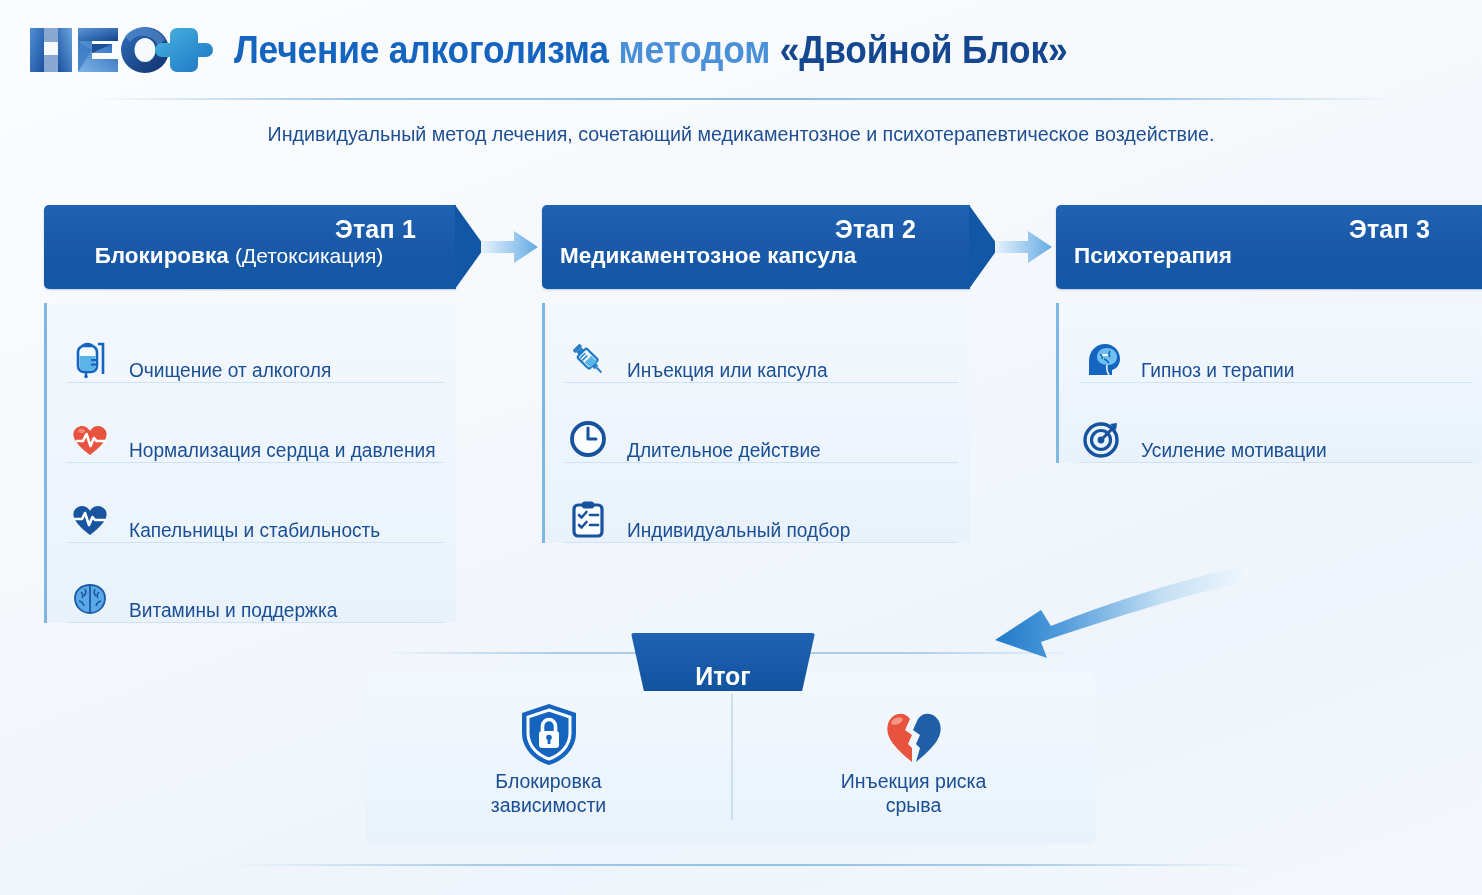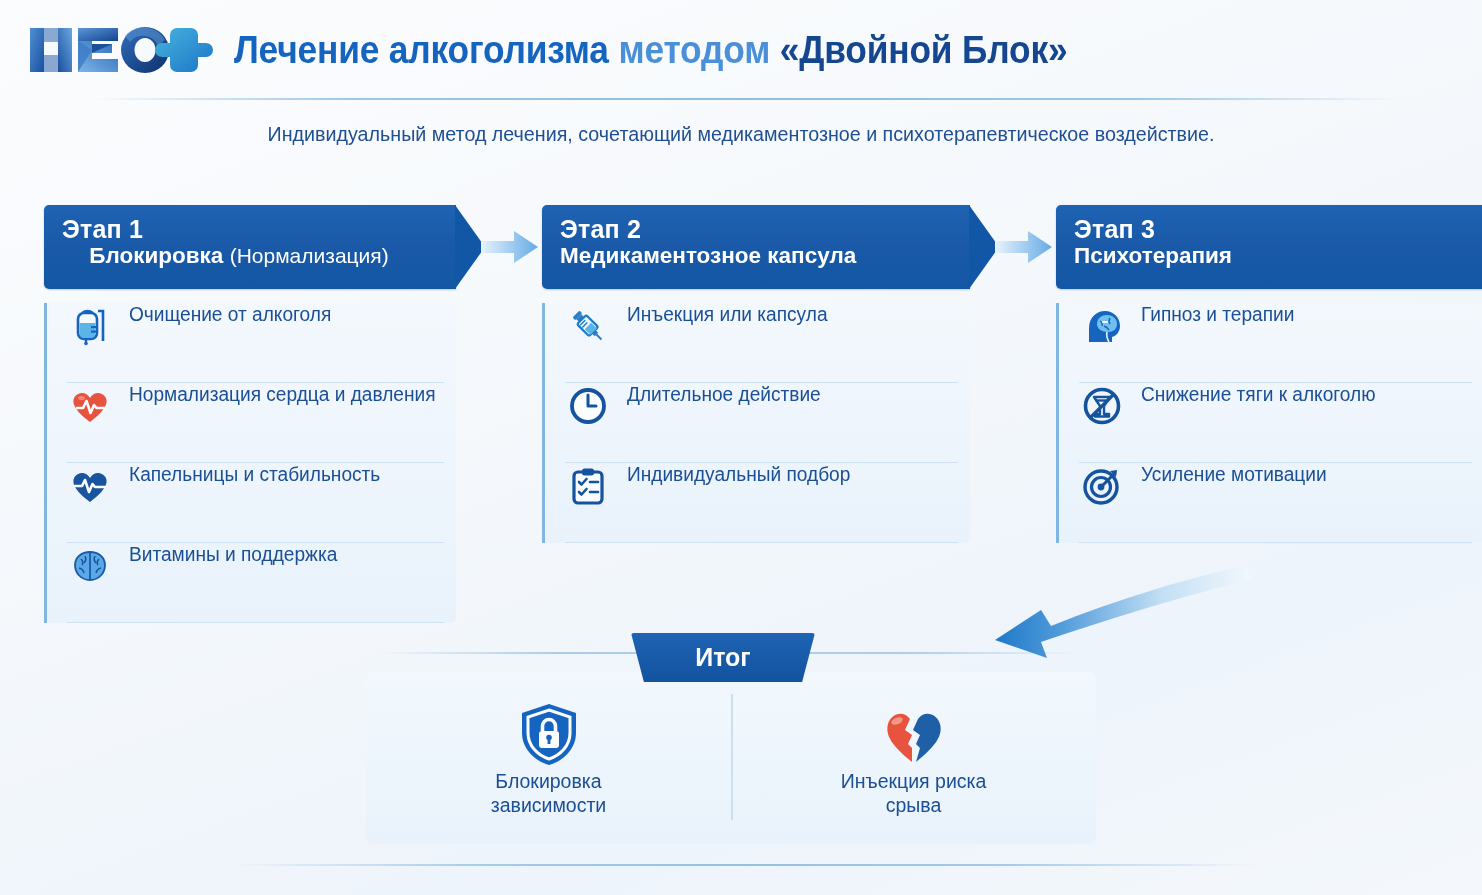--- a/index.html
+++ b/index.html
@@ -99,21 +99,21 @@
     border-top: 42px solid transparent;
     border-bottom: 42px solid transparent;
     border-left: 30px solid #1257a5;
   }
   .stage-1 .stage-head { padding-right: 40px; }
   .stage-3 .stage-head { border-radius: 5px 0 0 5px; }
 
   .stage-num {
     font-size: 25px;
     font-weight: bold;
-    text-align: left;
+    text-align: right;
     line-height: 1.08;
     letter-spacing: 0.2px;
   }
   .stage-name {
     font-size: 22.5px;
     font-weight: bold;
     line-height: 1.12;
     white-space: nowrap;
   }
   .stage-1 .stage-name { text-align: center; }
@@ -127,21 +127,21 @@
     border-left: 3px solid #7fb6e2;
     border-radius: 0 5px 5px 0;
     padding: 0 12px 0 20px;
   }
   .stage-1 .stage-body { width: 412px; }
   .stage-2 .stage-body { width: 428px; }
   .stage-3 .stage-body { width: 428px; }
 
   .feature {
     display: flex;
-    align-items: flex-start;
+    align-items: flex-end;
     height: 80px;
     border-bottom: 1.5px solid #cfe2f4;
     gap: 16px;
   }
   .feature:last-child { border-bottom: 1.5px solid #cfe2f4; }
 
   .feat-icon {
     width: 46px; height: 46px;
     flex: 0 0 46px;
     display: flex; align-items: center; justify-content: center;
@@ -173,24 +173,24 @@
     position: absolute;
     left: 985px; top: 548px;
     width: 300px; height: 120px;
     z-index: 2;
   }
 
   
   .result-badge {
     position: absolute;
     left: 631px; top: 633px;
-    width: 184px; height: 49px;
+    width: 184px; height: 58px;
     z-index: 4;
     display: flex;
-    align-items: center;
+    align-items: flex-end;
     justify-content: center;
   }
   .result-badge .trap {
     position: absolute;
     inset: 0;
     background: linear-gradient(to bottom, #1f63b4, #12539f);
     clip-path: polygon(0 0, 100% 0, 93% 100%, 7% 100%);
     border-radius: 3px;
   }
   .result-badge .txt {
@@ -311,21 +311,21 @@
 
 <p class="subtitle">Индивидуальный метод лечения, сочетающий медикаментозное и психотерапевтическое воздействие.</p>
 
 <div class="stages">
 
   <section class="stage stage-1">
     <header class="stage-head">
       <div class="stage-num">Этап 1</div>
       <div class="stage-name">
         <span>Блокировка</span>
-        <span class="sub">(Нормализация)</span>
+        <span class="sub">(Детоксикация)</span>
       </div>
     </header>
     <div class="stage-body">
 
       <div class="feature">
         <span class="feat-icon">
           <svg width="44" height="44" viewBox="0 0 44 44">
             <path d="M30 7 h5 v30" stroke="#1565c0" stroke-width="2.6" fill="none"></path>
             <rect x="10" y="9" width="19" height="26" rx="6" fill="#f4fafe" stroke="#1565c0" stroke-width="2.6"></rect>
             <path d="M11.5 19 h16 v10.5 a4.5 4.5 0 0 1 -4.5 4.5 h-7 a4.5 4.5 0 0 1 -4.5 -4.5 z" fill="#5bb4e8"></path>
@@ -463,31 +463,20 @@
             <path d="M9 38 V24 C9 13 17 7 25 7 C34 7 40 14 40 22 C40 28 36 32 32 33 V38 Z" fill="#1565c0"></path>
             <path d="M17 20 C17 14 22 11 27 11 C33 11 37 15 37 20 C37 25 33 28 28 28 C22 28 17 25 17 20 Z" fill="#6fc0ee"></path>
             <path d="M20 17 q3 2 2 5 M30 14 q-2 3 0 6 M24 22 q3 1 5 4" stroke="#1565c0" stroke-width="1.4" fill="none"></path>
             <rect x="22" y="17" width="6" height="2" rx="1" fill="#fff"></rect>
             <path d="M27 28 q-1 5 2 10" stroke="#eaf5fd" stroke-width="1.6" fill="none"></path>
           </svg>
         </span>
         <span class="feat-label">Гипноз и терапии</span>
       </div>
 
-      <div class="feature">
-        <span class="feat-icon">
-          <svg width="44" height="44" viewBox="0 0 44 44">
-            <circle cx="22" cy="22" r="16.5" fill="none" stroke="#15539f" stroke-width="3.6"></circle>
-            <path d="M14 13 h16 l-6 9 v8 h5 v2.5 h-14 V30 h5 v-8 Z" fill="#fbfdff" stroke="#15539f" stroke-width="2.4" stroke-linejoin="round"></path>
-            <path d="M15.5 16.5 h13" stroke="#15539f" stroke-width="2.4"></path>
-            <path d="M10.5 33.5 L33.5 10.5" stroke="#15539f" stroke-width="3.2" stroke-linecap="round"></path>
-          </svg>
-        </span>
-        <span class="feat-label">Снижение тяги к алкоголю</span>
-      </div>
 
       <div class="feature">
         <span class="feat-icon">
           <svg width="44" height="44" viewBox="0 0 44 44">
             <circle cx="21" cy="23" r="16" fill="none" stroke="#15539f" stroke-width="3.4"></circle>
             <circle cx="21" cy="23" r="9.5" fill="none" stroke="#15539f" stroke-width="3.2"></circle>
             <circle cx="21" cy="23" r="3.4" fill="#15539f"></circle>
             <path d="M21 23 L35 9" stroke="#15539f" stroke-width="3" stroke-linecap="round"></path>
             <path d="M30 7 l7 -1 l-1 7 Z" fill="#15539f"></path>
           </svg>

